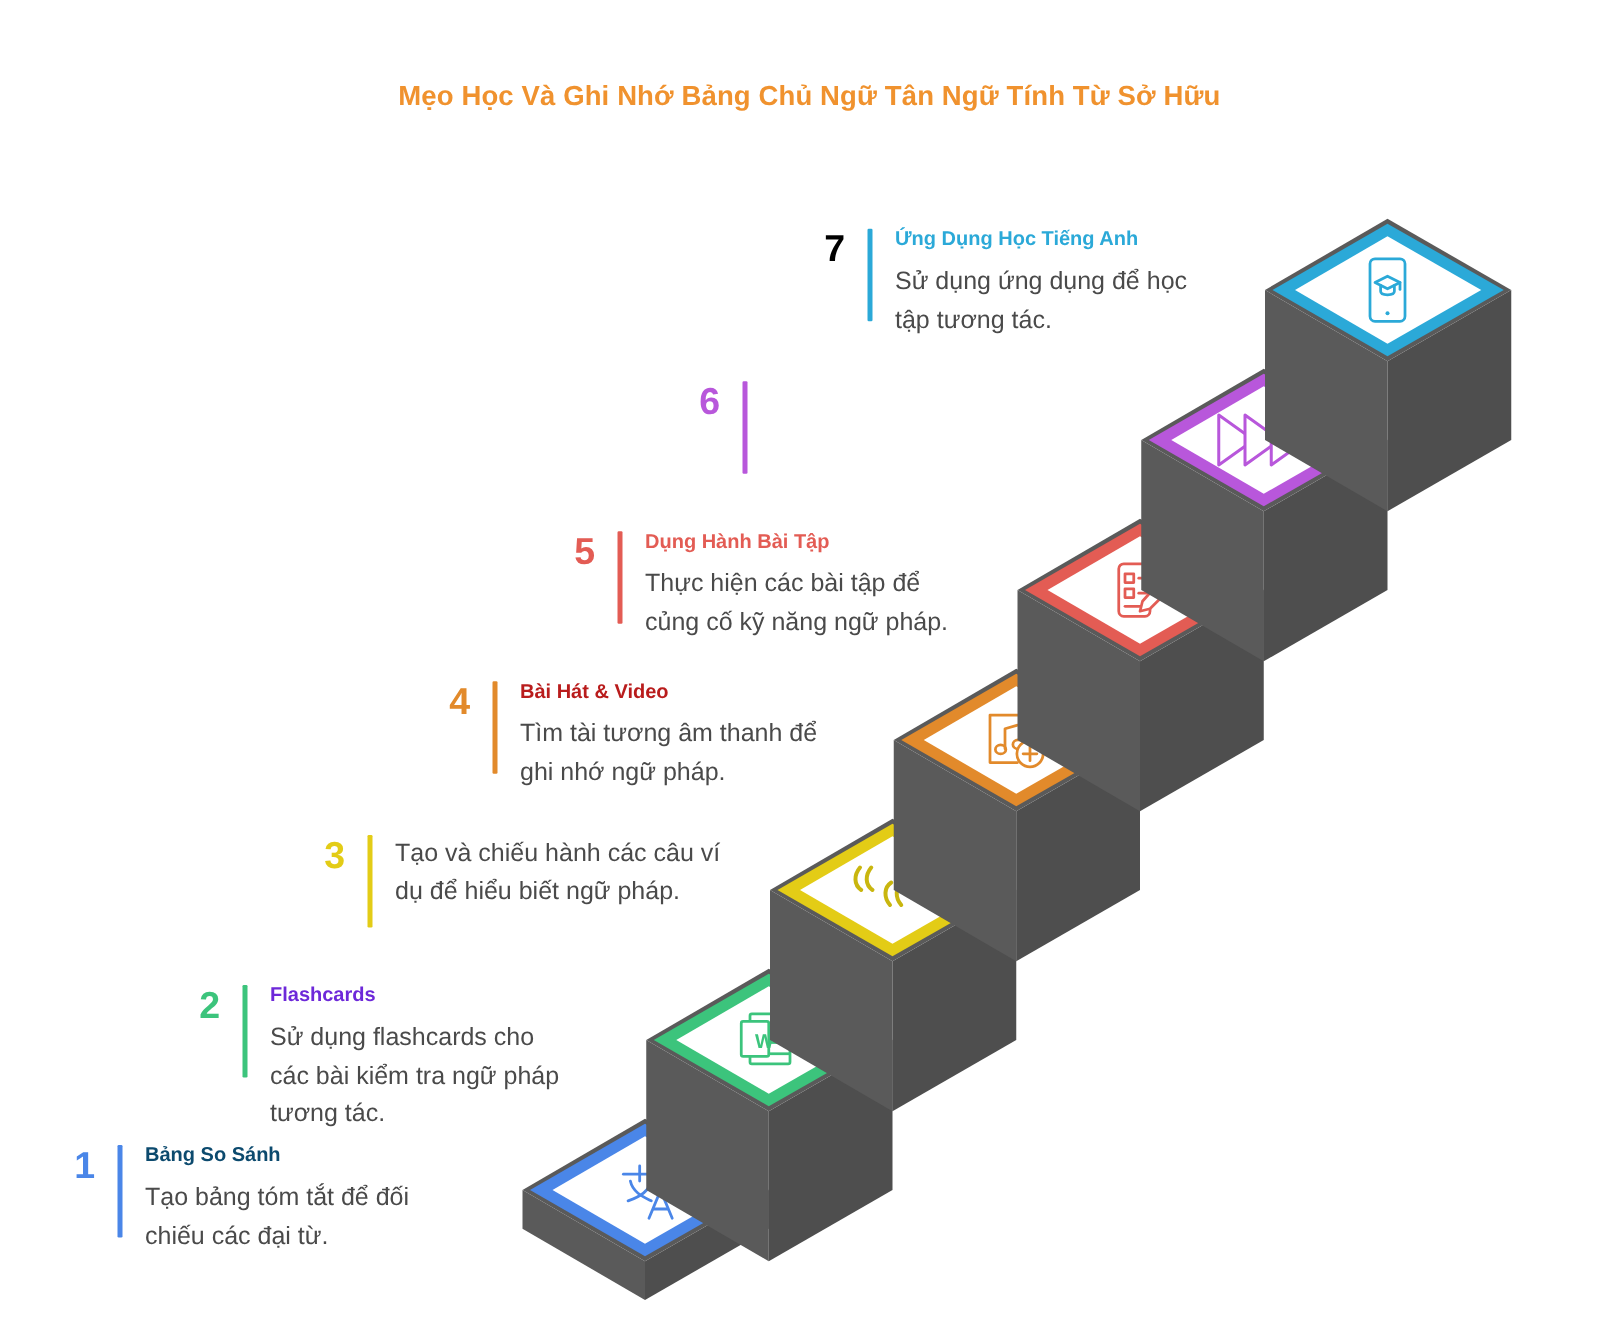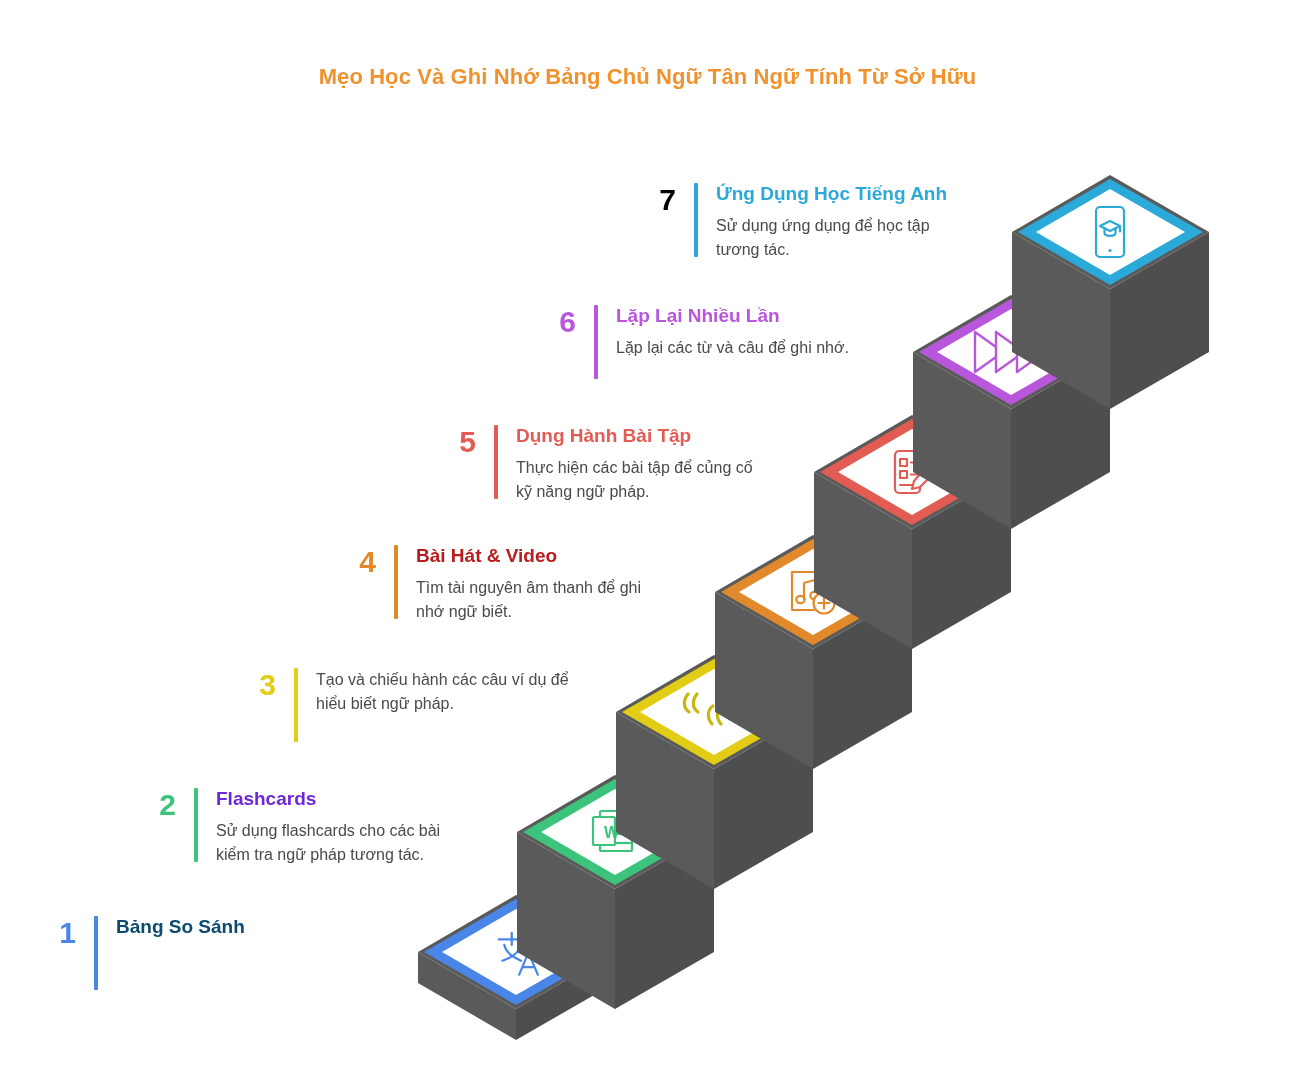--- a/index.html
+++ b/index.html
@@ -32,28 +32,28 @@
   }
   .accent-bar {
     width:4px;
     border-radius:1px;
     margin-left:18px;
     margin-right:18px;
     flex:0 0 4px;
   }
   .step-body { padding-top:0px; }
   .step-title {
-    font-size:19px;
+    font-size:16px;
     font-weight:bold;
     line-height:1.15;
     margin-bottom:9px;
     white-space:nowrap;
   }
   .step-desc {
-    font-size:16px;
+    font-size:20px;
     line-height:1.52;
     color:#4a4a4a;
   }
 </style>
 </head>
 <body>
 
 <div id="page-title">Mẹo Học Và Ghi Nhớ Bảng Chủ Ngữ Tân Ngữ Tính Từ Sở Hữu</div>
 
 <div id="stage">
@@ -189,45 +189,41 @@
         <div class="step-title" style="color:#2ba9d8;">Ứng Dụng Học Tiếng Anh</div>
         <div class="step-desc" style="width:235px;">Sử dụng ứng dụng để học tập tương tác.</div>
       </div>
     </div>
   </div>
 
   <div class="step-text" style="left:534px; top:305px; width:360px;">
     <div class="row">
       <div class="step-num" style="color:#b857db;">6</div>
       <div class="accent-bar" style="background:#b857db; height:74px;"></div>
-      <div class="step-body">
-        <div class="step-title" style="color:#b857db;">Lặp Lại Nhiều Lần</div>
-        <div class="step-desc" style="width:260px;">Lặp lại các từ và câu để ghi nhớ.</div>
-      </div>
     </div>
   </div>
 
   <div class="step-text" style="left:434px; top:425px; width:360px;">
     <div class="row">
       <div class="step-num" style="color:#e35c54;">5</div>
       <div class="accent-bar" style="background:#e35c54; height:74px;"></div>
       <div class="step-body">
         <div class="step-title" style="color:#e35c54;">Dụng Hành Bài Tập</div>
         <div class="step-desc" style="width:250px;">Thực hiện các bài tập để củng cố kỹ năng ngữ pháp.</div>
       </div>
     </div>
   </div>
 
   <div class="step-text" style="left:334px; top:545px; width:360px;">
     <div class="row">
       <div class="step-num" style="color:#e28a2b;">4</div>
       <div class="accent-bar" style="background:#e28a2b; height:74px;"></div>
       <div class="step-body">
         <div class="step-title" style="color:#b91c1c;">Bài Hát &amp; Video</div>
-        <div class="step-desc" style="width:238px;">Tìm tài nguyên âm thanh để ghi nhớ ngữ biết.</div>
+        <div class="step-desc" style="width:238px;">Tìm tài tương âm thanh để ghi nhớ ngữ pháp.</div>
       </div>
     </div>
   </div>
 
   <div class="step-text" style="left:234px; top:668px; width:370px;">
     <div class="row">
       <div class="step-num" style="color:#e3cc16;">3</div>
       <div class="accent-bar" style="background:#e3cc16; height:74px;"></div>
       <div class="step-body">
         <div class="step-desc" style="width:262px;">Tạo và chiếu hành các câu ví dụ để hiểu biết ngữ pháp.</div>
@@ -245,17 +241,18 @@
       </div>
     </div>
   </div>
 
   <div class="step-text" style="left:34px; top:916px; width:360px;">
     <div class="row">
       <div class="step-num" style="color:#4a86e8;">1</div>
       <div class="accent-bar" style="background:#4a86e8; height:74px;"></div>
       <div class="step-body">
         <div class="step-title" style="color:#0c4a6e;">Bảng So Sánh</div>
+        <div class="step-desc" style="width:262px;">Tạo bảng tóm tắt để đối chiếu các đại từ.</div>
       </div>
     </div>
   </div>
 
 </div>
 
 </body></html>

